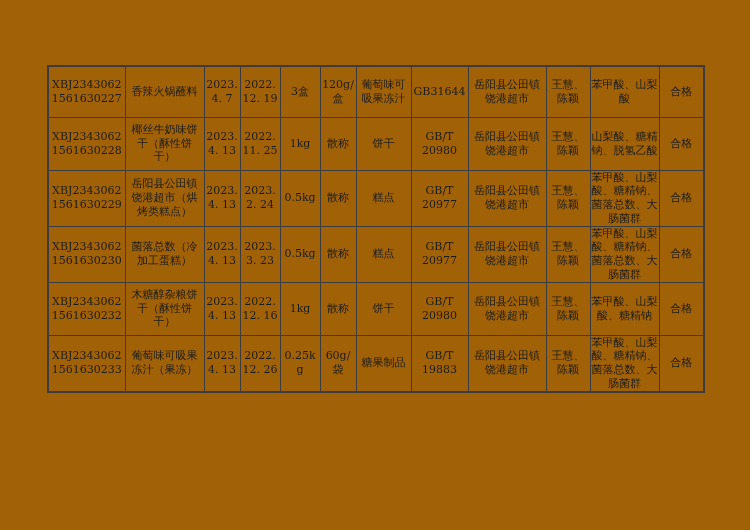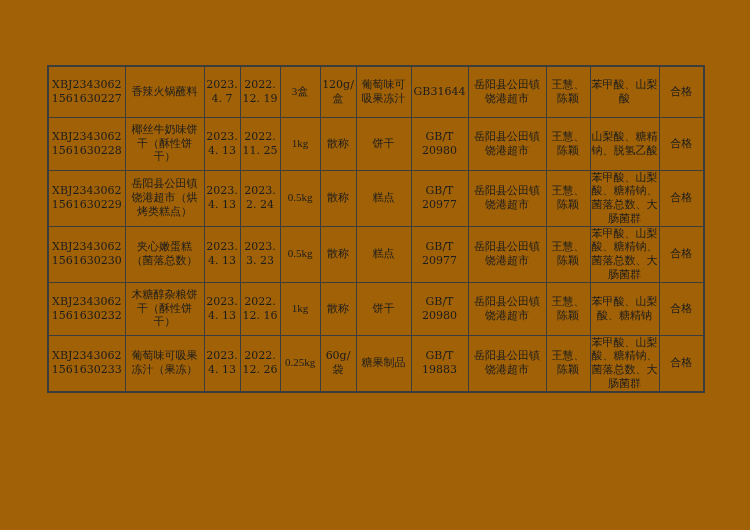--- a/index.html
+++ b/index.html
@@ -24,21 +24,21 @@
     overflow: hidden;
   }
   tr.r1 { height: 51px; }
   tr.r2 { height: 53px; margin-top: 15px; }
   tr.r3 { height: 56px; }
   tr.r4 { height: 56px; }
   tr.r5 { height: 52px; }
   tr.r6 { height: 53px; }
   tr.r7 { height: 54px; }
   td.c-id   { font-size: 10.5px; word-break: break-all; }
-  td.c-qty  { word-break: break-all; font-family: Liberation Serif, serif; }
+  td.c-qty  { word-break: break-all; }
   td.c-spec { word-break: break-all; }
   td.c-std  { font-size: 10.5px; }
   td.c-store{ font-size: 10px; }
   td.c-items{ font-size: 10.5px; }
 </style>
 </head>
 <body>
 
 <div class="page">
   <table class="insp">
@@ -94,21 +94,21 @@
         <td class="c-spec">散称</td>
         <td class="c-cat">糕点</td>
         <td class="c-std">GB/T 20977</td>
         <td class="c-store">岳阳县公田镇饶港超市</td>
         <td class="c-insp">王慧、陈颖</td>
         <td class="c-items">苯甲酸、山梨酸、糖精钠、菌落总数、大肠菌群</td>
         <td class="c-res">合格</td>
       </tr>
       <tr class="r4">
         <td class="c-id">XBJ23430621561630230</td>
-        <td class="c-name">夹心嫩蛋糕（菌落总数）</td>
+        <td class="c-name">菌落总数（冷加工蛋糕）</td>
         <td class="c-d1">2023. 4. 13</td>
         <td class="c-d2">2023. 3. 23</td>
         <td class="c-qty">0.5kg</td>
         <td class="c-spec">散称</td>
         <td class="c-cat">糕点</td>
         <td class="c-std">GB/T 20977</td>
         <td class="c-store">岳阳县公田镇饶港超市</td>
         <td class="c-insp">王慧、陈颖</td>
         <td class="c-items">苯甲酸、山梨酸、糖精钠、菌落总数、大肠菌群</td>
         <td class="c-res">合格</td>

